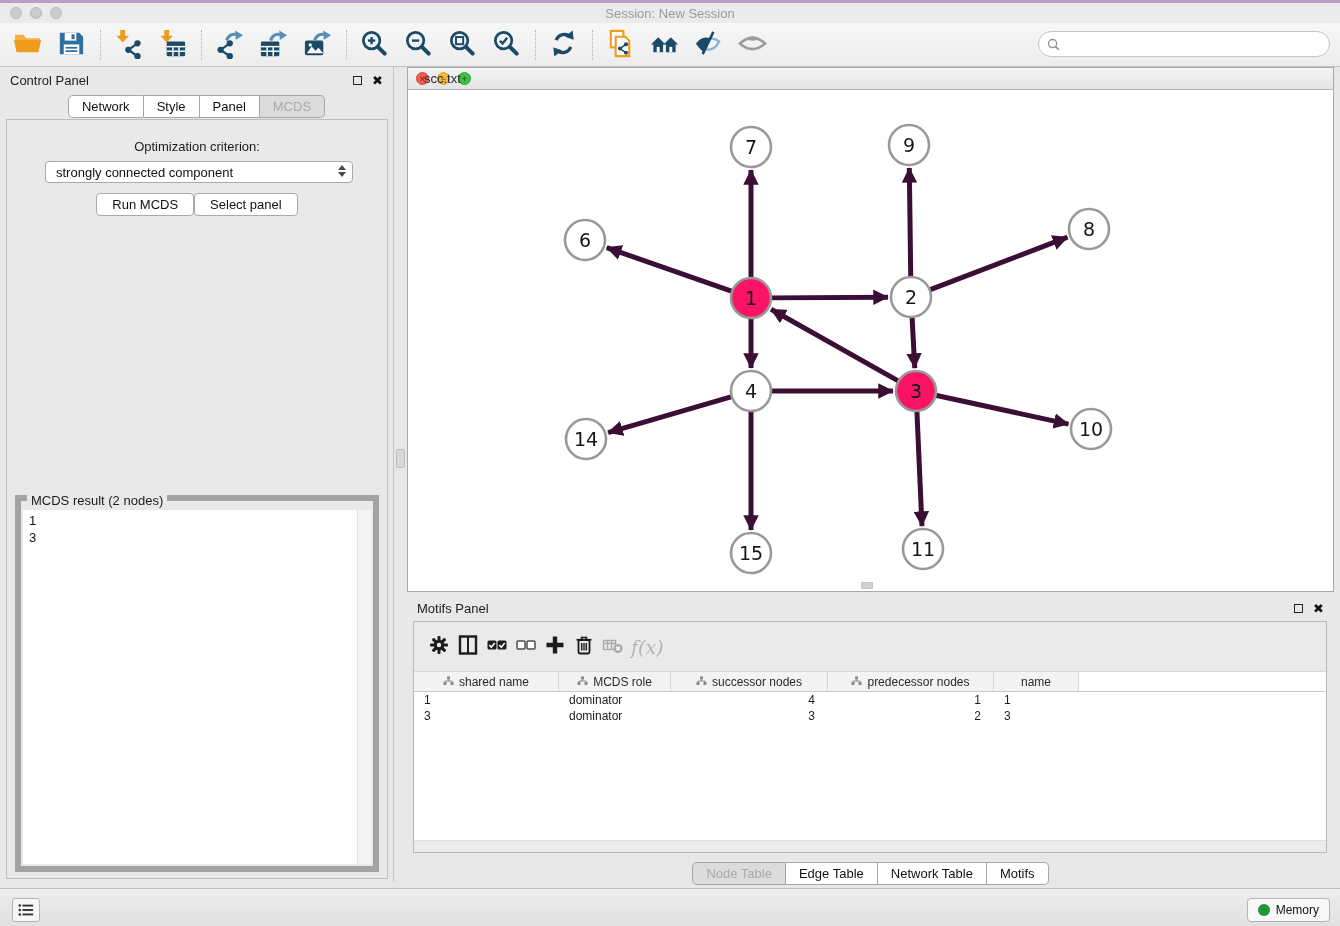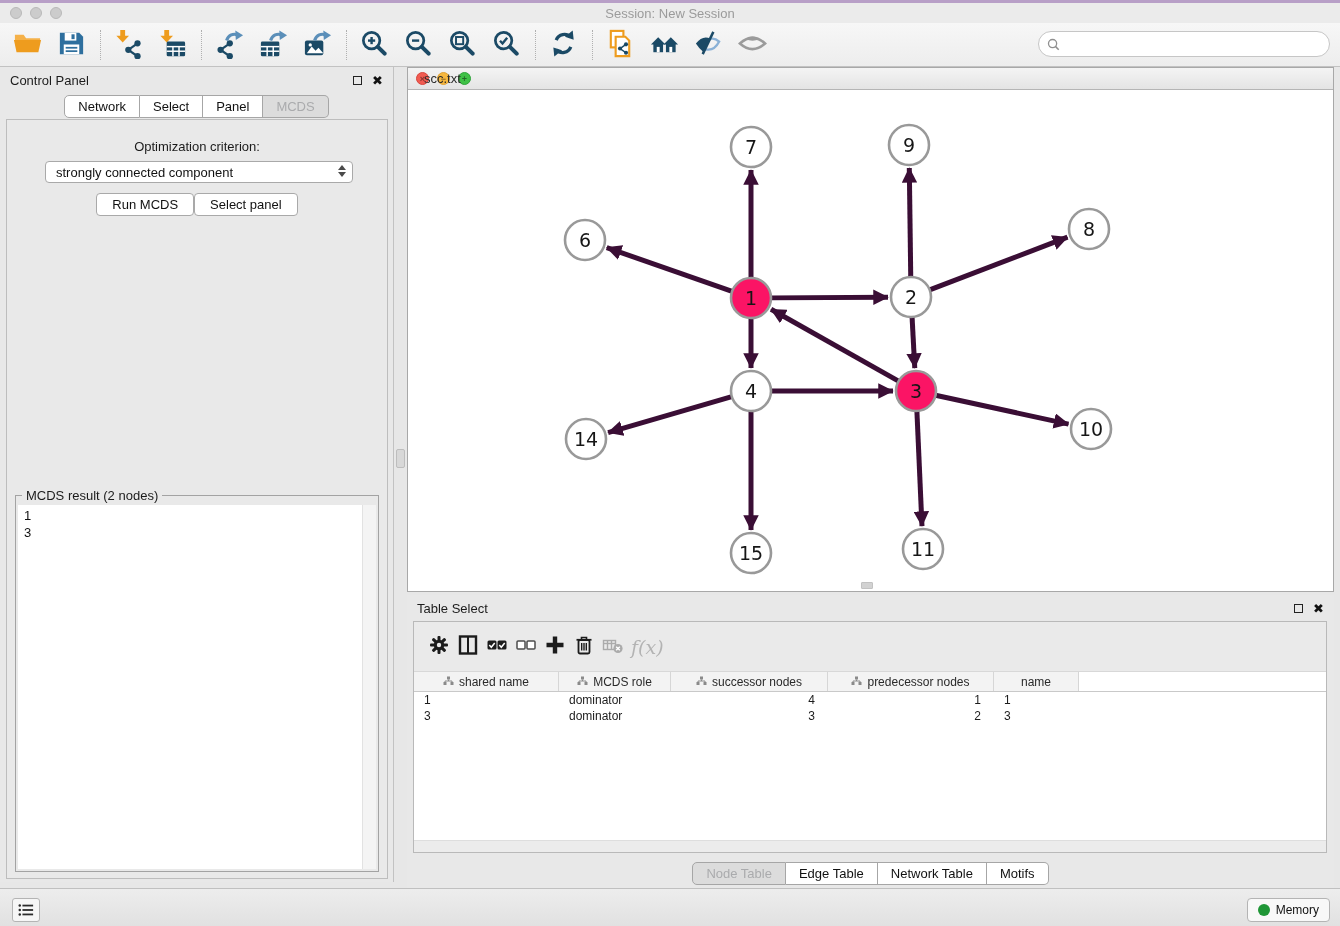--- a/index.html
+++ b/index.html
@@ -37,21 +37,21 @@
 
   .cp-box { position:absolute; left:6px; top:52px; width:382px; height:760px; border:1px solid #bdbdbd; background:#e9e9e9; }
   .opt-label { position:absolute; top:19px; left:0; right:0; text-align:center; font-size:13px; color:#1b1b1b; }
   .dropdown { position:absolute; left:38px; right:34px; top:41px; height:22px; background:#fff; border:1px solid #a9a9a9; border-radius:4px; font-size:13px; display:flex; align-items:center; padding-left:10px; color:#111; }
   .stepper { position:absolute; right:6px; top:3px; display:flex; flex-direction:column; gap:2px; }
   .tri-up { width:0; height:0; border-left:4px solid transparent; border-right:4px solid transparent; border-bottom:5px solid #4a4a4a; }
   .tri-down { width:0; height:0; border-left:4px solid transparent; border-right:4px solid transparent; border-top:5px solid #4a4a4a; }
   .btn-row { position:absolute; top:73px; left:0; right:0; display:flex; justify-content:center; gap:0; }
   .mac-btn { font-size:13px; padding:3px 15px; background:#fff; border:1px solid #a9a9a9; border-radius:4px; color:#111; }
 
-  .result-group { position:absolute; left:8px; right:8px; top:375px; bottom:6px; border:1px solid #a3a3a3; }
+  .result-group { position:absolute; left:8px; right:8px; top:375px; bottom:6px; border:6px solid #a3a3a3; }
   .result-label { position:absolute; top:-8px; left:6px; background:#e9e9e9; padding:0 4px; font-size:13px; color:#1b1b1b; }
   .result-area { position:absolute; left:2px; top:9px; right:16px; bottom:2px; background:#fff; font-size:13px; line-height:17px; padding:2px 6px; white-space:pre-line; color:#111; }
   .result-scroll { position:absolute; top:9px; right:2px; bottom:2px; width:14px; background:#f4f4f4; border-left:1px solid #e2e2e2; }
 
   
   .network-window { left:407px; top:67px; width:927px; height:525px; background:#fff; border:1px solid #a8a8a8; }
   .inner-titlebar { height:22px; background:linear-gradient(#f4f4f4,#e4e4e4); border-bottom:1px solid #b5b5b5; display:flex; align-items:center; position:relative; }
   .inner-lights { display:flex; gap:8px; margin-left:8px; }
   .ilight { width:13px; height:13px; border-radius:50%; font-size:9px; font-weight:bold; line-height:12px; text-align:center; color:rgba(0,0,0,0.45); }
   .ilight.red { background:#f15b51; border:1px solid #d8453c; }
@@ -273,21 +273,21 @@
 
 <div class="abs control-panel">
   <div class="panel-head">
     <span class="panel-title">Control Panel</span>
     <span class="spacer"></span>
     <span class="float-box"></span>
     <span class="close-x">✖</span>
   </div>
   <div class="tabs-row" id="cp-tabs">
       <div class="tab">Network</div>
-      <div class="tab">Select</div>
+      <div class="tab">Style</div>
       <div class="tab">Panel</div>
       <div class="tab disabled-active">MCDS</div>
     </div>
   <div class="cp-box">
     <div class="opt-label">Optimization criterion:</div>
     <div class="dropdown">
       <span>strongly connected component</span>
       <span class="stepper">
           <span class="tri-up"></span>
           <span class="tri-down"></span>
@@ -385,21 +385,21 @@
           <circle cx="515" cy="459" r="20" fill="#ffffff" stroke="#999999" stroke-width="2.6"></circle>
           <text x="515" y="465.5" text-anchor="middle" font-size="19" fill="#161616" font-family="DejaVu Sans, sans-serif">11</text>
         </g>
       </svg>
     <div class="h-grip"></div>
   </div>
 </div>
 
 <div class="abs table-panel">
   <div class="panel-head">
-    <span class="panel-title">Table Select</span>
+    <span class="panel-title">Motifs Panel</span>
     <span class="spacer"></span>
     <span class="float-box"></span>
     <span class="close-x">✖</span>
   </div>
   <div class="tp-box">
     <div class="tp-toolbar" id="tp-toolbar">
         <button class="tp-tb-btn">
           <span><svg width="22" height="22" viewBox="0 0 22 22">
               <g fill="#1c1c1c">
                 <rect x="9.5" y="2" width="3" height="18" rx="1"></rect>

